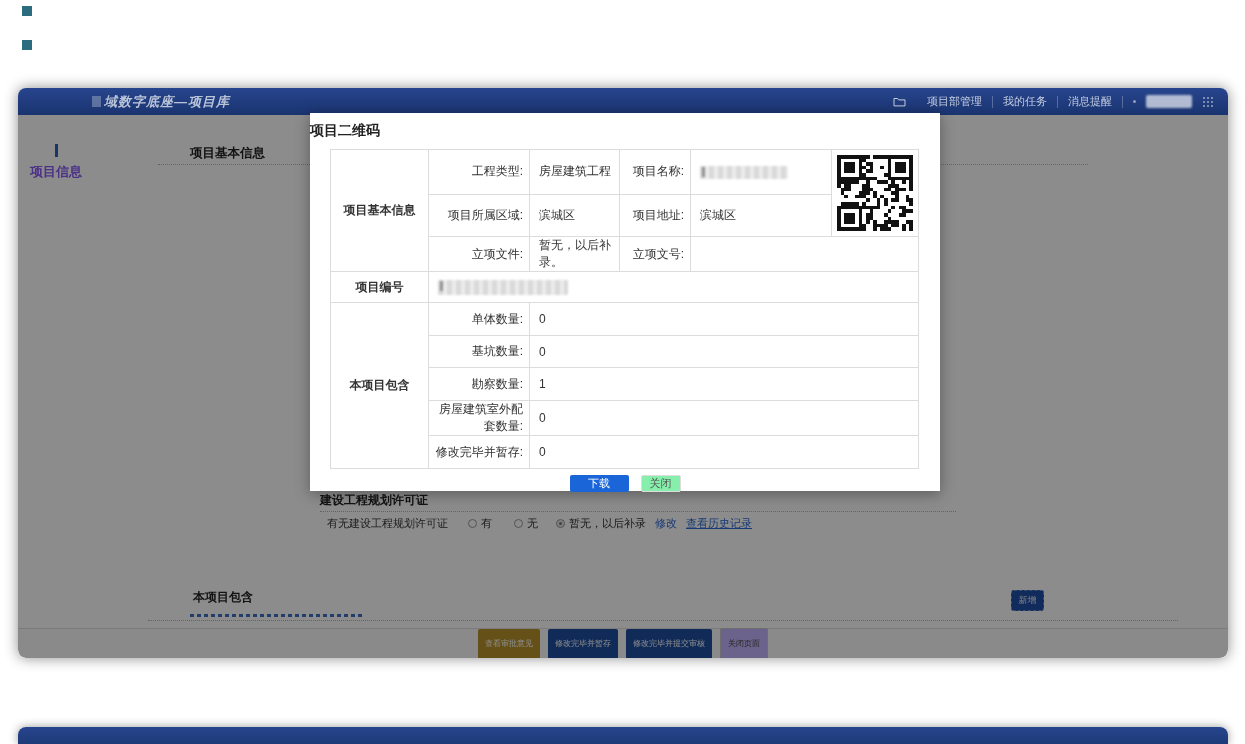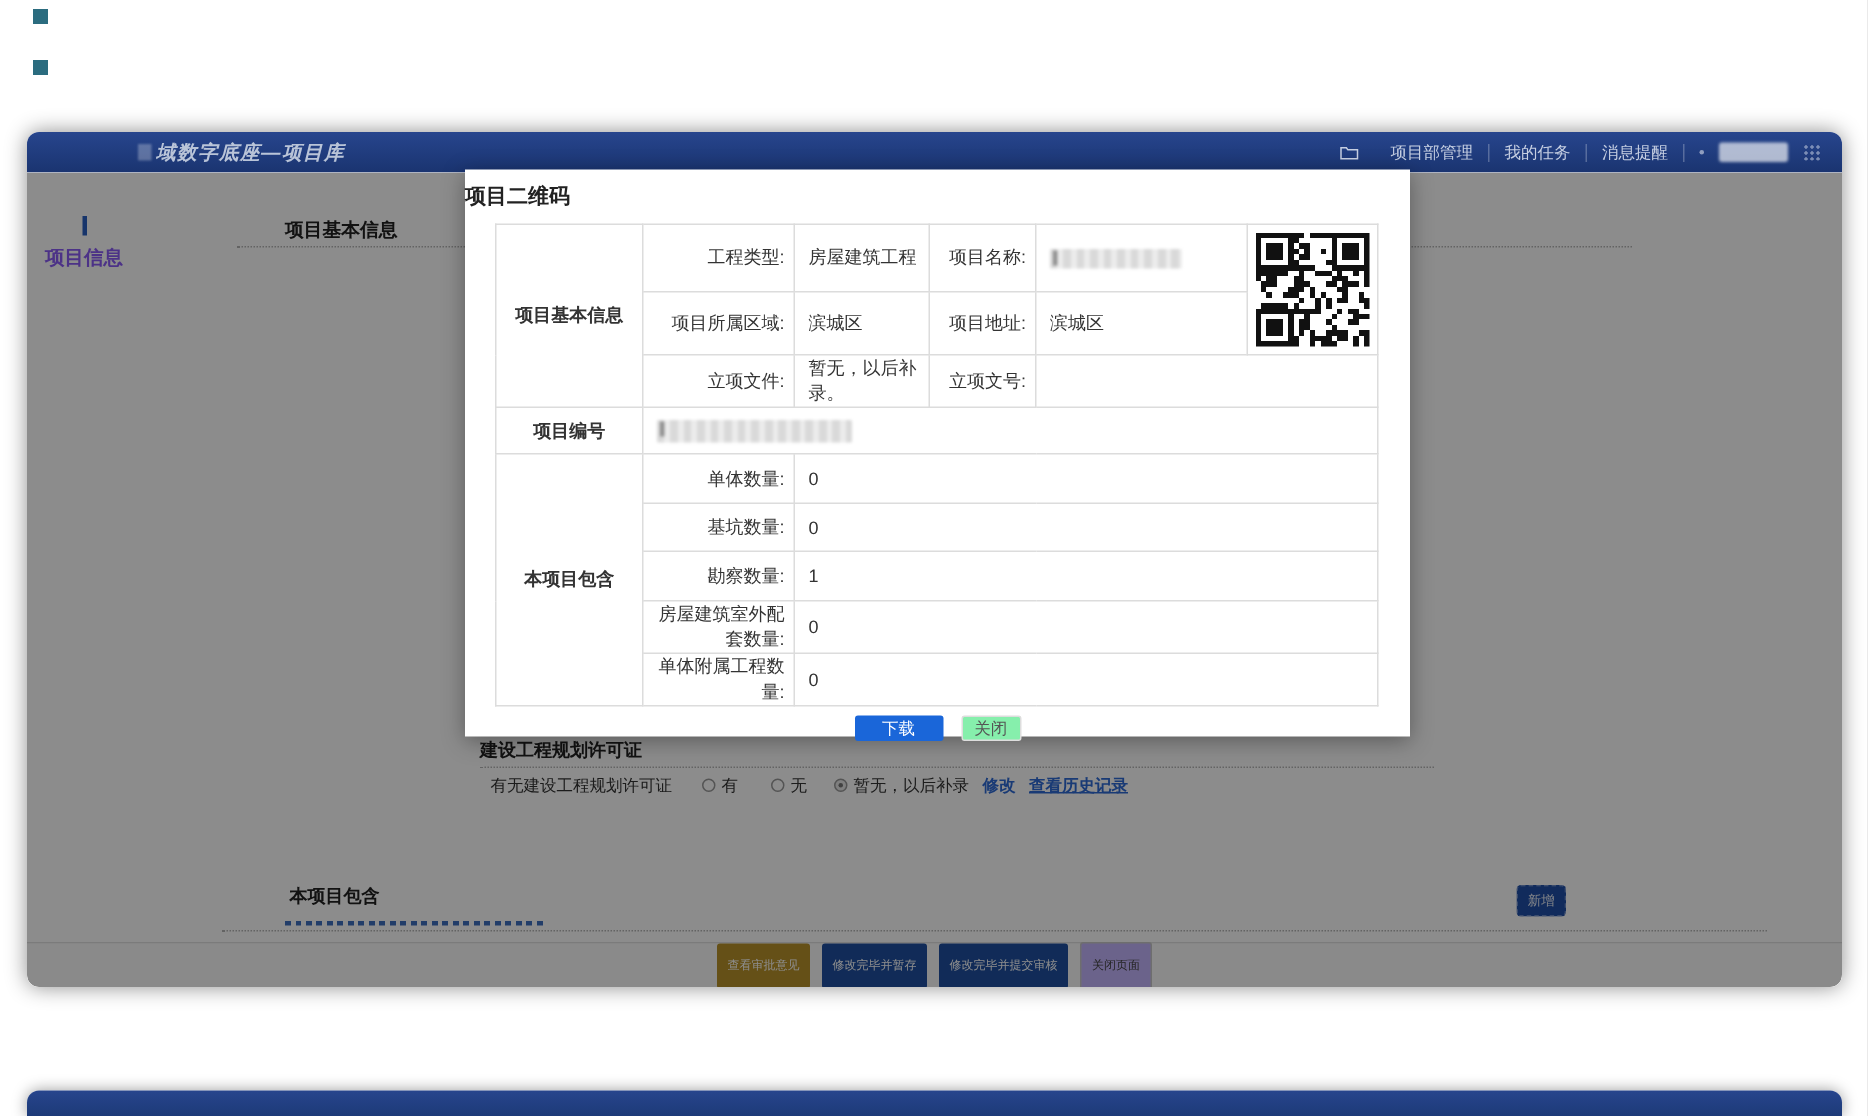--- a/index.html
+++ b/index.html
@@ -41,21 +41,21 @@
 
   .h-permit { position:absolute; left:302px; top:377px; font-size:12px; font-weight:bold; color:#222; }
   .permit-row { position:absolute; left:309px; top:401px; display:flex; align-items:flex-end;
     font-size:11px; color:#333; white-space:nowrap; }
   .radio { width:9px; height:9px; border:1px solid #999; border-radius:50%; background:#fff;
     display:inline-block; position:relative; margin-right:4px; flex:0 0 auto; }
   .radio.sel { background:#e8e8e8; }
   .radio.sel::after { content:""; position:absolute; left:2px; top:2px; width:3px; height:3px;
     border-radius:50%; background:#777; }
   .opt { display:flex; align-items:center; }
-  .lnk { color:#2e6bd6; cursor:pointer;font-weight:bold; }
+  .lnk { color:#2e6bd6; cursor:pointer; }
   .lnk.u { text-decoration:underline; }
 
   .h-contains { position:absolute; left:175px; top:474px; font-size:12px; font-weight:bold; color:#222; }
   .tab-underline { position:absolute; left:172px; top:499px; width:172px; height:3px;
     background:repeating-linear-gradient(90deg,#3f6fbf 0 4px, transparent 4px 7px); }
   .add-btn { position:absolute; left:993px; top:475px; width:33px; height:21px; background:#1f4fa8;
     color:#e8edf6; font-size:9px; border:1px dashed #6d8cc9; border-radius:3px; cursor:pointer;
     display:flex; align-items:center; justify-content:center; }
 
   #content-footer { position:absolute; left:0; right:0; bottom:0; height:30px; background:#fcfcfc;
@@ -460,21 +460,21 @@
       </tr>
       <tr style="height:33px">
         <td class="lbl">勘察数量:</td>
         <td class="val" colspan="4">1</td>
       </tr>
       <tr style="height:32px">
         <td class="lbl">房屋建筑室外配套数量:</td>
         <td class="val" colspan="4">0</td>
       </tr>
       <tr style="height:33px">
-        <td class="lbl">单体附属工程数量:</td>
+        <td class="lbl">修改完毕并暂存:</td>
         <td class="val" colspan="4">0</td>
       </tr>
     </tbody>
       </table>
 
     <div id="modal-btns">
       <button class="m-btn m-download">下载</button>
       <button class="m-btn m-close">关闭</button>
     </div>
   </div>

